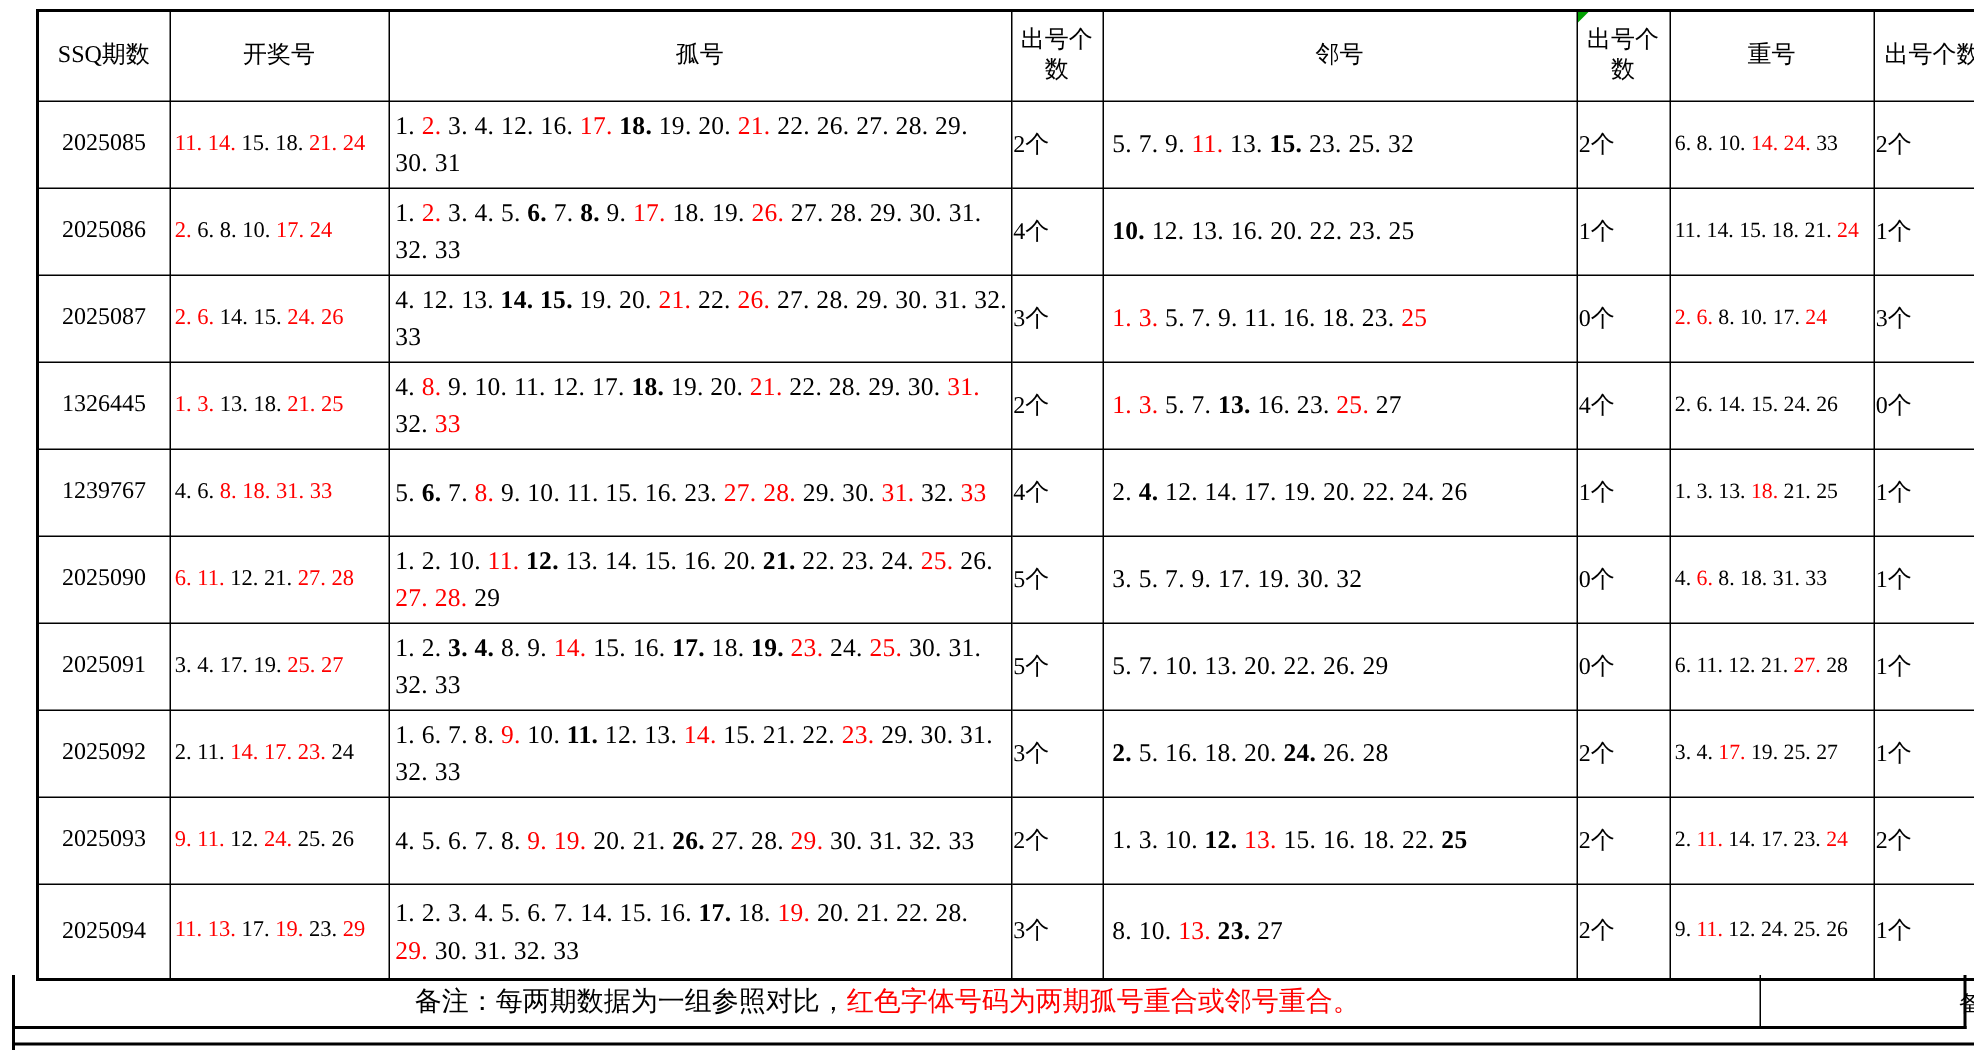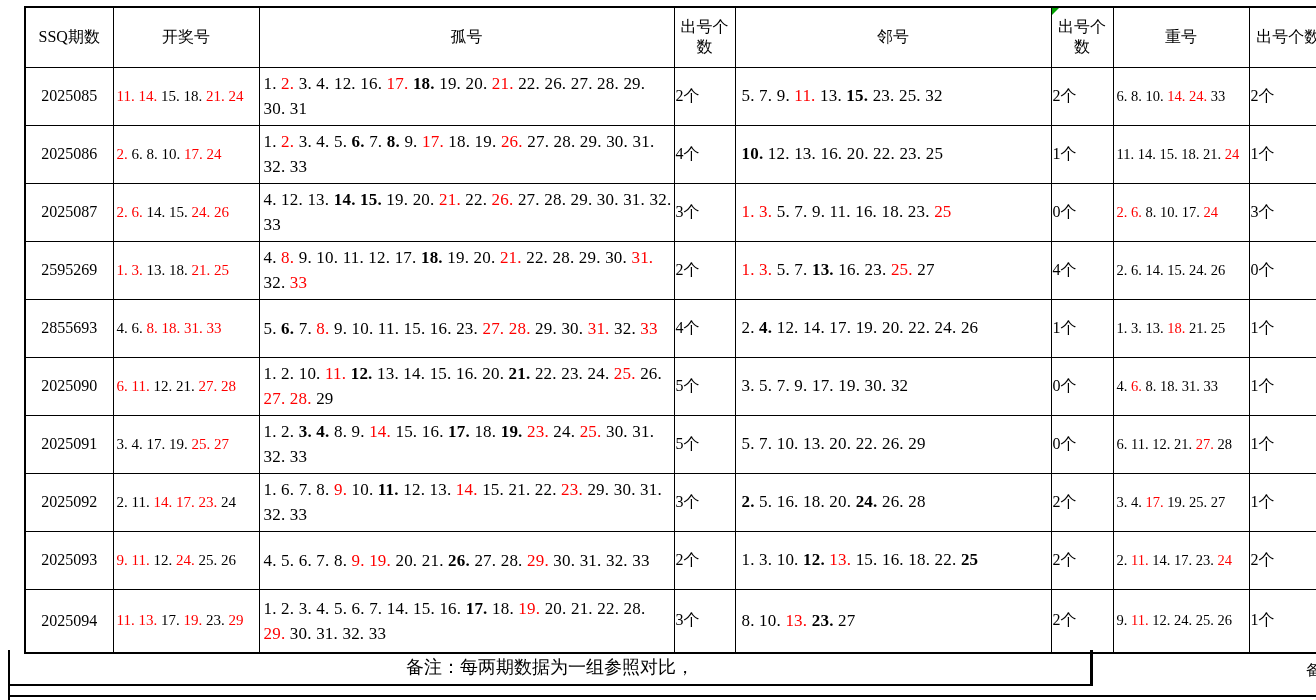--- a/index.html
+++ b/index.html
@@ -42,21 +42,21 @@
   td.c-count{text-align:left;font-size:16px;white-space:nowrap;}
   .red{color:#FF0000;}
   .bold{font-weight:700;}
   .corner{
     position:absolute;top:0;left:0;width:0;height:0;
     border-top:7px solid #00A000;
     border-right:7px solid transparent;
   }
   .footer-row{
     position:absolute;left:8px;top:650px;
-    width:1085px;height:36px;
+    width:1303px;height:36px;
     display:flex;
   }
   .footer-main{
     width:1163px;
     border-left:2px solid #000;
     border-right:1px solid #000;
     border-bottom:2px solid #000;
     display:flex;align-items:center;justify-content:center;
     font-size:18px;
     white-space:nowrap;
@@ -130,31 +130,31 @@
         <td class="c-period">2025087</td>
         <td class="c-win"><span class="red">2. </span><span class="red">6. </span><span>14. </span><span>15. </span><span class="red">24. </span><span class="red">26</span></td>
         <td class="c-iso"><span>4. </span><span>12. </span><span>13. </span><span class="bold">14. </span><span class="bold">15. </span><span>19. </span><span>20. </span><span class="red">21. </span><span>22. </span><span class="red">26. </span><span>27. </span><span>28. </span><span>29. </span><span>30. </span><span>31. </span><span>32. </span><span>33</span></td>
         <td class="c-count">3个</td>
         <td class="c-nb"><span class="red">1. </span><span class="red">3. </span><span>5. </span><span>7. </span><span>9. </span><span>11. </span><span>16. </span><span>18. </span><span>23. </span><span class="red">25</span></td>
         <td class="c-count">0个</td>
         <td class="c-rp"><span class="red">2. </span><span class="red">6. </span><span>8. </span><span>10. </span><span>17. </span><span class="red">24</span></td>
         <td class="c-count">3个</td>
       </tr>
       <tr>
-        <td class="c-period">2595269</td>
+        <td class="c-period">1326445</td>
         <td class="c-win"><span class="red">1. </span><span class="red">3. </span><span>13. </span><span>18. </span><span class="red">21. </span><span class="red">25</span></td>
         <td class="c-iso"><span>4. </span><span class="red">8. </span><span>9. </span><span>10. </span><span>11. </span><span>12. </span><span>17. </span><span class="bold">18. </span><span>19. </span><span>20. </span><span class="red">21. </span><span>22. </span><span>28. </span><span>29. </span><span>30. </span><span class="red">31. </span><span>32. </span><span class="red">33</span></td>
         <td class="c-count">2个</td>
         <td class="c-nb"><span class="red">1. </span><span class="red">3. </span><span>5. </span><span>7. </span><span class="bold">13. </span><span>16. </span><span>23. </span><span class="red">25. </span><span>27</span></td>
         <td class="c-count">4个</td>
         <td class="c-rp"><span>2. </span><span>6. </span><span>14. </span><span>15. </span><span>24. </span><span>26</span></td>
         <td class="c-count">0个</td>
       </tr>
       <tr>
-        <td class="c-period">2855693</td>
+        <td class="c-period">1239767</td>
         <td class="c-win"><span>4. </span><span>6. </span><span class="red">8. </span><span class="red">18. </span><span class="red">31. </span><span class="red">33</span></td>
         <td class="c-iso"><span>5. </span><span class="bold">6. </span><span>7. </span><span class="red">8. </span><span>9. </span><span>10. </span><span>11. </span><span>15. </span><span>16. </span><span>23. </span><span class="red">27. </span><span class="red">28. </span><span>29. </span><span>30. </span><span class="red">31. </span><span>32. </span><span class="red">33</span></td>
         <td class="c-count">4个</td>
         <td class="c-nb"><span>2. </span><span class="bold">4. </span><span>12. </span><span>14. </span><span>17. </span><span>19. </span><span>20. </span><span>22. </span><span>24. </span><span>26</span></td>
         <td class="c-count">1个</td>
         <td class="c-rp"><span>1. </span><span>3. </span><span>13. </span><span class="red">18. </span><span>21. </span><span>25</span></td>
         <td class="c-count">1个</td>
       </tr>
       <tr>
         <td class="c-period">2025090</td>
@@ -205,19 +205,20 @@
         <td class="c-count">2个</td>
         <td class="c-rp"><span>9. </span><span class="red">11. </span><span>12. </span><span>24. </span><span>25. </span><span>26</span></td>
         <td class="c-count">1个</td>
       </tr>
     </tbody>
 </table>
 
 <div class="footer-row">
   <div class="footer-main">
     <span>备注：每两期数据为一组参照对比，</span>
+      <span class="red">红色字体号码为两期孤号重合或邻号重合。</span>
   </div>
   <div class="footer-side"></div>
 </div>
 
 <div class="partial-char">备</div>
 <div class="bottom-hline"></div>
 <div class="bottom-vstub"></div>
 
 </body></html>

